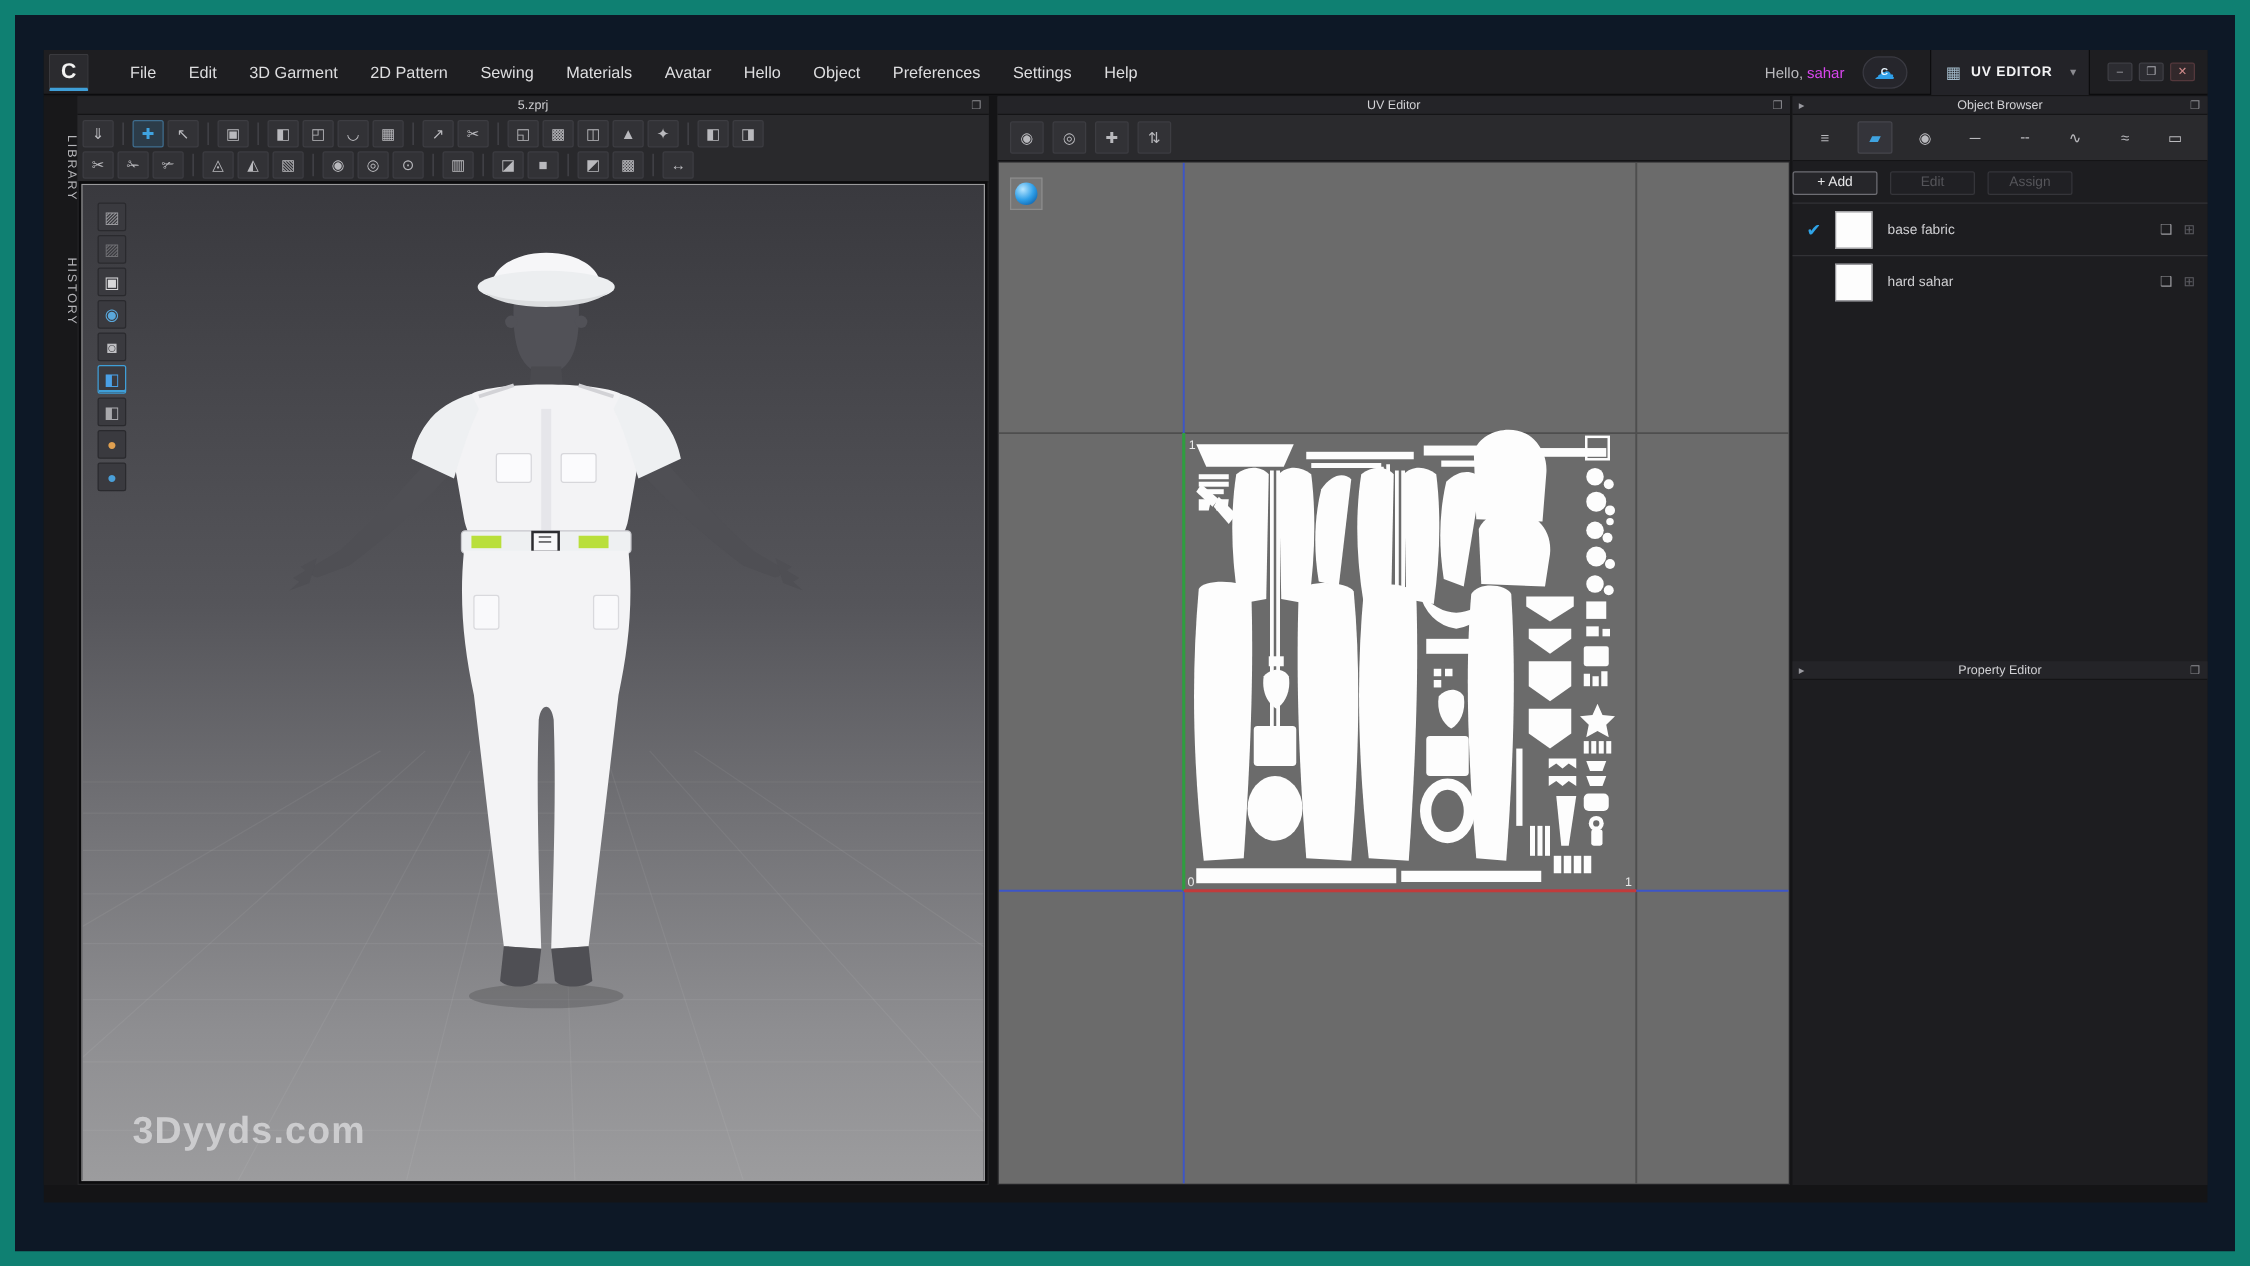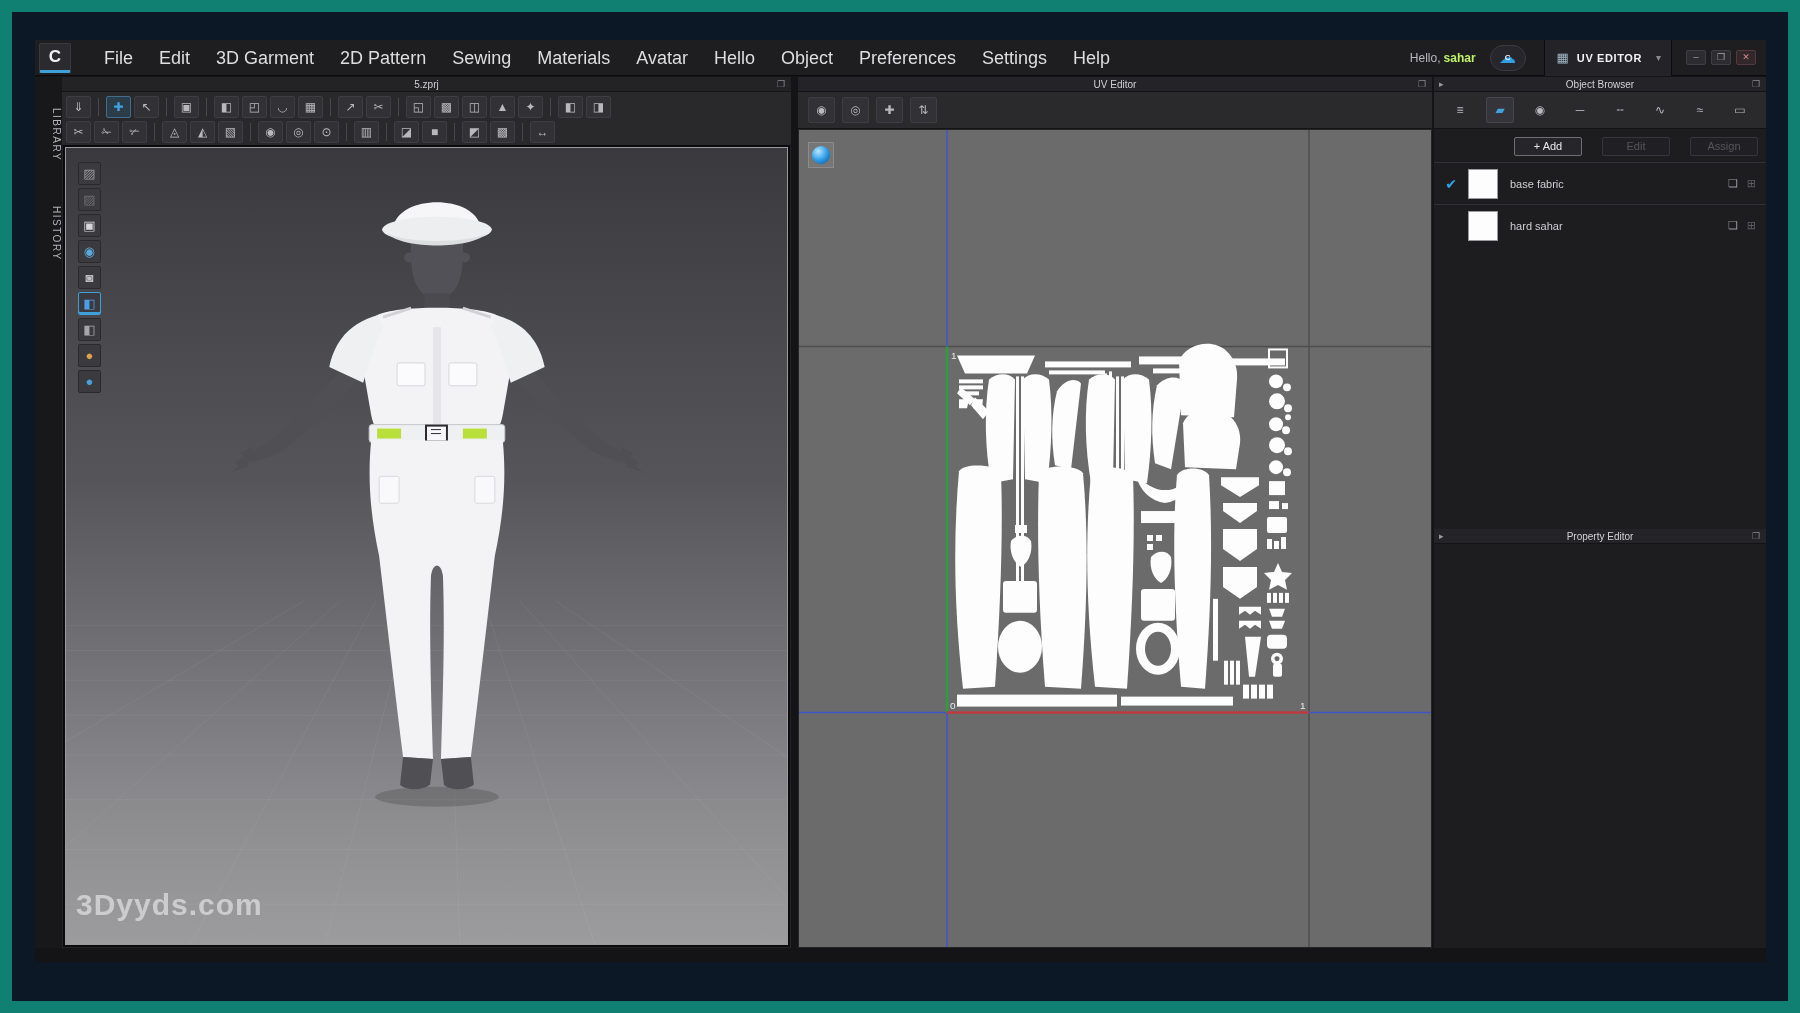--- a/index.html
+++ b/index.html
@@ -5,24 +5,24 @@
   * { margin:0; padding:0; box-sizing:border-box; }
   html,body { width:1800px; height:1013px; background:#0f8072; font-family:"Liberation Sans", sans-serif; overflow:hidden; }
   .frame { position:relative; width:1800px; height:1013px; background:#0f8072; }
   .navy  { position:absolute; left:12px; top:12px; right:12px; bottom:12px; background:#0d1826; }
   .window{ position:absolute; left:35px; top:40px; width:1731px; height:922px; background:#141416; }
 
   
   .menubar { position:absolute; left:0; top:0; right:0; height:36px; background:#1e1e21; display:flex; align-items:center; border-bottom:1px solid #0c0c0e; }
   .logo { width:32px; height:30px; margin:2px 6px 2px 4px; background:#2b2b2f; border:1px solid #3a3a3e; border-bottom:3px solid #3f9fd8; color:#f2f2f2; font-size:17px; font-weight:bold; text-align:center; line-height:26px; border-radius:2px; }
   .menuitems { display:flex; margin-left:14px; }
-  .menuitems span { padding:0 13px; font-size:18px; color:#dedee0; line-height:36px; cursor:default; }
+  .menuitems span { padding:0 13px; font-size:13px; color:#dedee0; line-height:36px; cursor:default; }
   .tb-right { margin-left:auto; display:flex; align-items:center; height:36px; }
   .greet { font-size:12px; color:#b9b9bd; margin-right:14px; }
-  .greet b { color:#bef264; font-weight:bold; margin-left:3px; }
+  .greet b { color:#d946ef; font-weight:normal; margin-left:3px; }
   .cloudbtn { position:relative; width:36px; height:26px; background:#26262c; border:1px solid #3a3a42; border-radius:13px; margin-right:18px; text-align:center; }
   .cloudbtn .cl { color:#2f9fe8; font-size:17px; line-height:24px; }
   .cloudbtn .cc { position:absolute; left:0; right:0; top:7px; font-size:8px; font-weight:bold; color:#eaf6ff; }
   .modebox { display:flex; align-items:center; gap:8px; height:36px; padding:0 10px 0 12px; background:#232328; border-left:1px solid #0c0c0e; border-right:1px solid #0c0c0e; }
   .modebox .gi { color:#9fb6c6; font-size:13px; }
   .modebox .ml { color:#f2f2f4; font-size:11px; font-weight:bold; letter-spacing:.6px; }
   .modebox .mc { color:#8a8a90; font-size:10px; margin-left:6px; }
   .winbtns { display:flex; gap:5px; margin:0 10px 0 14px; }
   .winbtns span { width:20px; height:15px; background:#2c2c31; border:1px solid #3e3e44; font-size:9px; color:#a8a8ae; text-align:center; line-height:13px; border-radius:2px; }
   .winbtns .wx { color:#d08a8a; border-color:#54383c; background:#32282b; }
@@ -42,40 +42,40 @@
   .tbtn { width:25px; height:22px; background:#323236; border:1px solid #3d3d42; border-radius:2px; display:flex; align-items:center; justify-content:center; }
   .tbtn .glyph { font-size:12px; color:#b9b9bd; line-height:1; }
   .tbtn.sel { background:#2c3c49; border-color:#3f6d8e; }
   .tsep { width:1px; height:18px; background:#47474c; margin:0 4px; }
   .view3d { position:absolute; left:3px; top:70px; right:3px; bottom:3px; border:1px solid #9a9a9c; outline:2px solid #0b0b0d; background:#4a4a4e; overflow:hidden; }
   .view3d svg { position:absolute; left:0; top:0; width:100%; height:100%; }
   .vstrip { position:absolute; left:12px; top:14px; display:flex; flex-direction:column; gap:3px; }
   .vbtn { width:23px; height:23px; background:#3a3a3f; border:1px solid #2a2a2e; border-radius:2px; display:flex; align-items:center; justify-content:center; }
   .vbtn span { font-size:13px; line-height:1; }
   .vbtn.sel { border-color:#3f9fd8; box-shadow:inset 0 -2px 0 #3f9fd8; }
-  .watermark { position:absolute; left:10px; bottom:22px; font-size:30px; font-weight:bold; color:#d6d6d8; opacity:.85; letter-spacing:1px; }
+  .watermark { position:absolute; left:40px; bottom:22px; font-size:30px; font-weight:bold; color:#d6d6d8; opacity:.85; letter-spacing:1px; }
 
   
   .paneluv { position:absolute; left:763px; top:37px; width:634px; bottom:14px; background:#242427; }
   .phead { position:relative; height:15px; background:#242428; text-align:center; font-size:10px; color:#d2d2d5; line-height:15px; border-bottom:1px solid #141416; }
   .phead .pop { position:absolute; right:6px; top:0; color:#8b8b90; font-size:9px; }
   .phead .arr { position:absolute; left:5px; top:0; color:#9a9aa0; font-size:9px; }
   .uvtools { height:37px; background:#2a2a2d; display:flex; align-items:center; gap:7px; padding-left:10px; border-bottom:1px solid #141416; }
   .uvtools .tbtn { width:27px; height:26px; }
   .uvview { position:absolute; left:1px; top:53px; right:1px; bottom:1px; background:#6b6b6b; overflow:hidden; }
   .uvview svg { position:absolute; left:0; top:0; width:100%; height:100%; }
   .sphere { position:absolute; left:9px; top:12px; width:26px; height:26px; border:1px solid #8c8c8c; background:#767676; display:flex; align-items:center; justify-content:center; }
   .sphere i { display:block; width:18px; height:18px; border-radius:50%; background:radial-gradient(circle at 35% 30%, #b8e6ff, #2f9fe8 50%, #0b5ca6 90%); }
 
   
   .panelob { position:absolute; left:1399px; top:37px; width:332px; bottom:14px; background:#1d1d20; }
   .obtools { height:37px; background:#2a2a2d; display:flex; align-items:center; justify-content:space-around; padding:0 6px; border-bottom:1px solid #141416; }
   .obtools .tbtn { width:28px; height:26px; background:transparent; border-color:transparent; }
   .obtools .tbtn.sel { background:#34343a; border-color:#45454c; }
-  .obbtns { display:flex; justify-content:flex-end; align-items:center; gap:20px; padding:8px 8px 6px 0; }
+  .obbtns { display:flex; justify-content:flex-start; align-items:center; gap:10px; padding:8px 8px 6px 0; }
   .btn { min-width:68px; height:19px; font-size:11px; text-align:center; line-height:17px; border-radius:2px; }
   .btn.add { color:#e8e8ea; border:1px solid #6e6e74; background:#26262a; }
   .btn.dim { color:#55555a; border:1px solid #35353a; background:#202024; }
   .fabrow { display:flex; align-items:center; height:42px; border-top:1px solid #323236; padding:0 10px 0 0; }
   .fabrow:last-of-type { border-bottom:1px solid #323236; }
   .fabrow .chk { width:34px; text-align:center; color:#2fa4e8; font-size:14px; }
   .fabrow .swatch { width:30px; height:30px; background:#fdfdfd; border:1px solid #9a9a9e; margin-right:12px; }
   .fabrow .fname { flex:1; font-size:11px; color:#cfcfd2; }
   .fabrow .ric { color:#9a9a9e; font-size:11px; margin-left:9px; }
   .fabrow .ric.dim2 { color:#5c5c62; }

